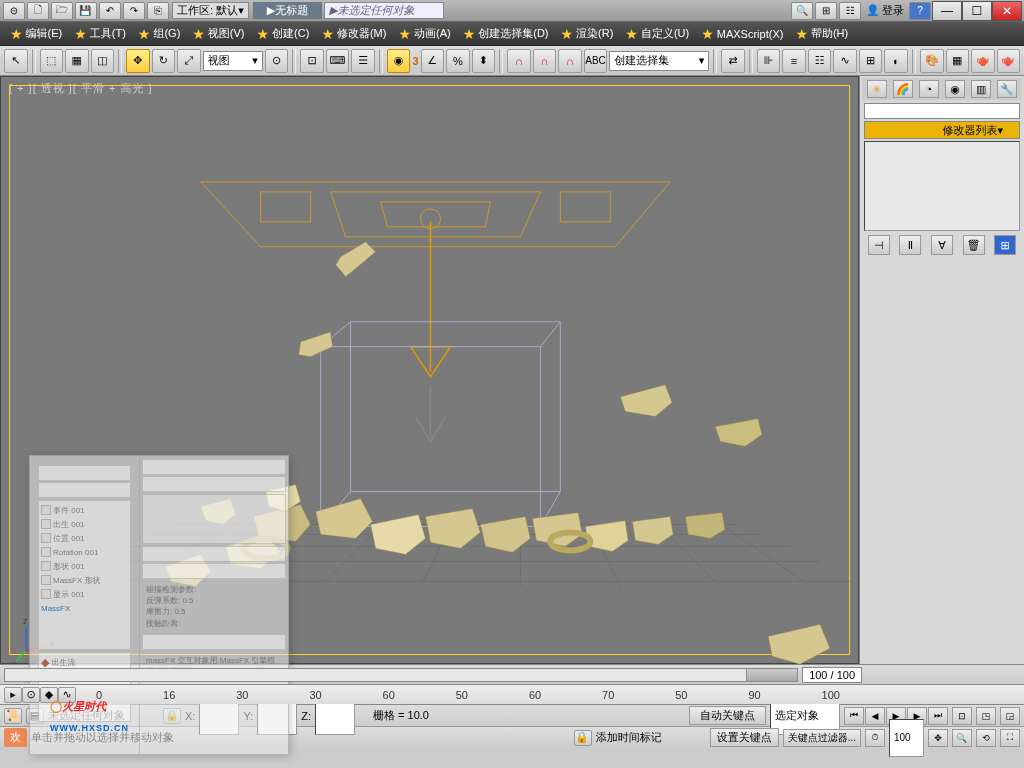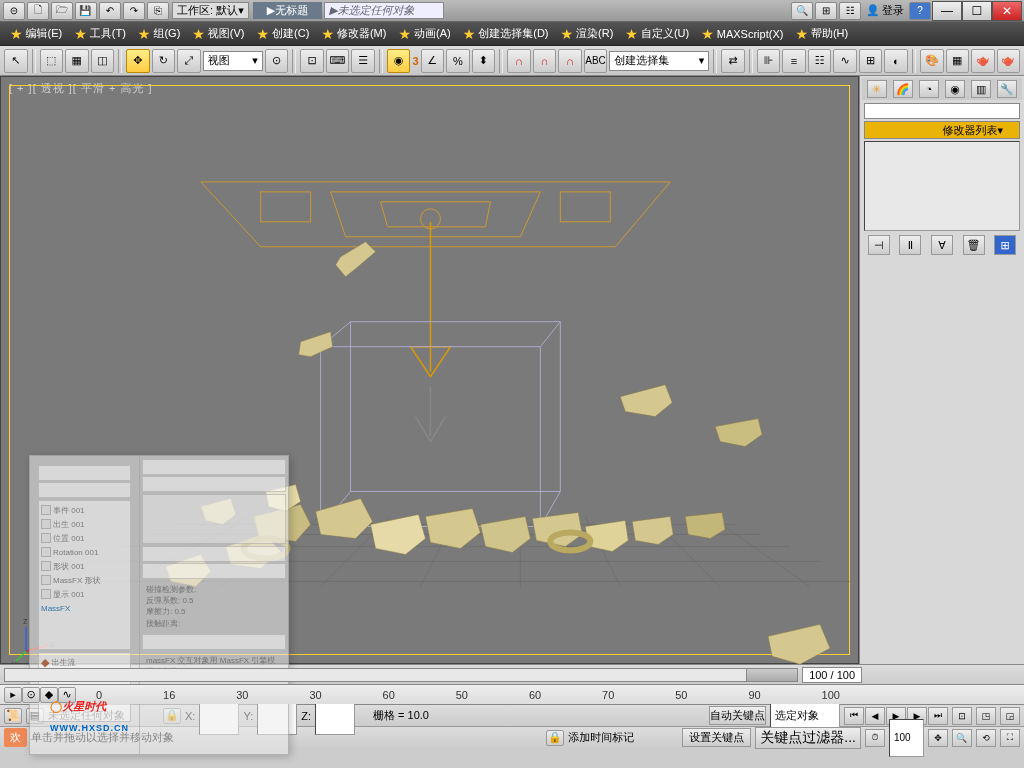--- a/index.html
+++ b/index.html
@@ -361,21 +361,21 @@
   <div class="tool-btn" style="width:18px;height:16px">🔒</div>
   <span>X:</span>
     <div class="sb-field"></div>
   <span>Y:</span>
     <div class="sb-field"></div>
   <span>Z:</span>
     <div class="sb-field"></div>
   <div style="width:10px"></div>
   <span>栅格 = 10.0</span>
   <div style="flex:1"></div>
-  <div style="background:linear-gradient(#eee,#ccc);border:1px solid #999;padding:1px 0">自动关键点</div>
+  <div style="background:linear-gradient(#eee,#ccc);border:1px solid #999;padding:1px 10px">自动关键点</div>
   <div class="sb-field" style="min-width:70px">
       <span>选定对象</span>
     </div>
   <div class="play-btns">
     <div class="play-btn">⏮</div>
     <div class="play-btn">◀</div>
     <div class="play-btn">▶</div>
     <div class="play-btn">▶</div>
     <div class="play-btn">⏭</div>
   </div>
@@ -385,21 +385,21 @@
 </div>
 
 <div class="statusbar2">
   <span class="sb-msg">欢</span>
   <span>单击并拖动以选择并移动对象</span>
   <div style="flex:1"></div>
   <div class="tool-btn" style="width:18px;height:16px">🔒</div>
   <span>添加时间标记</span>
   <div style="width:40px"></div>
   <div style="background:linear-gradient(#eee,#ccc);border:1px solid #999;padding:1px 6px">设置关键点</div>
-  <div style="background:linear-gradient(#eee,#ccc);border:1px solid #999;padding:1px 4px;font-size:14px">关键点过滤器...</div>
+  <div style="background:linear-gradient(#eee,#ccc);border:1px solid #999;padding:1px 4px;font-size:10px">关键点过滤器...</div>
   <div class="play-btn">⏱</div>
   <div class="sb-field" style="min-width:35px">100</div>
   <div class="play-btn">✥</div>
   <div class="play-btn">🔍</div>
   <div class="play-btn">⟲</div>
   <div class="play-btn">⛶</div>
 </div>
 
 <div class="watermark">
   <span style="color:#e82">◯</span><span class="wm-text">火星时代</span><br>

